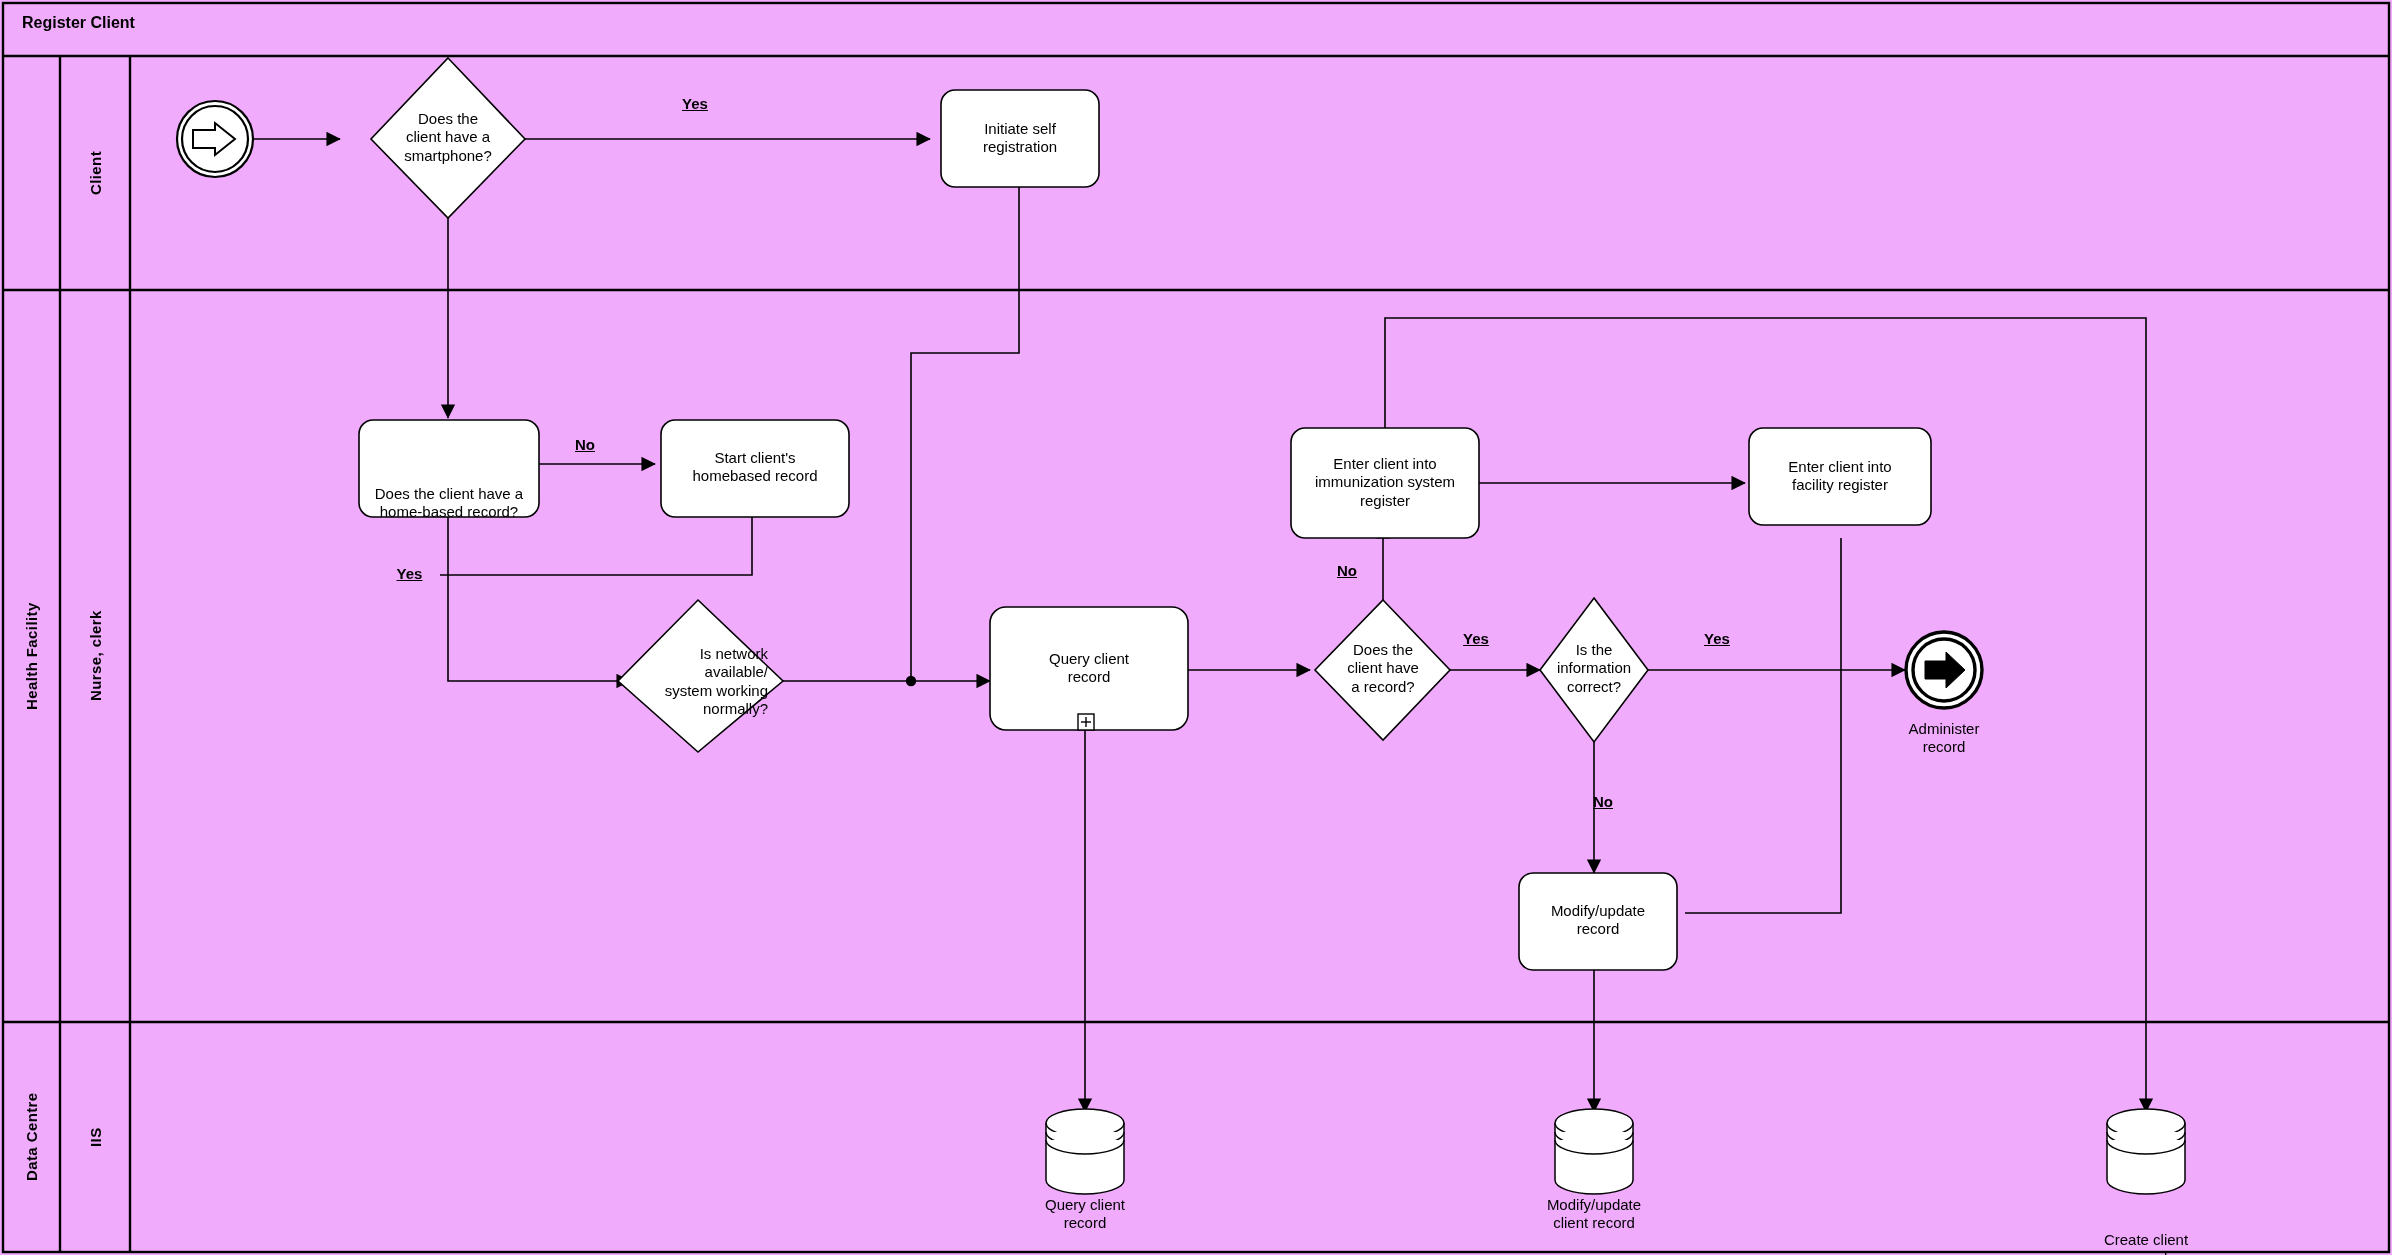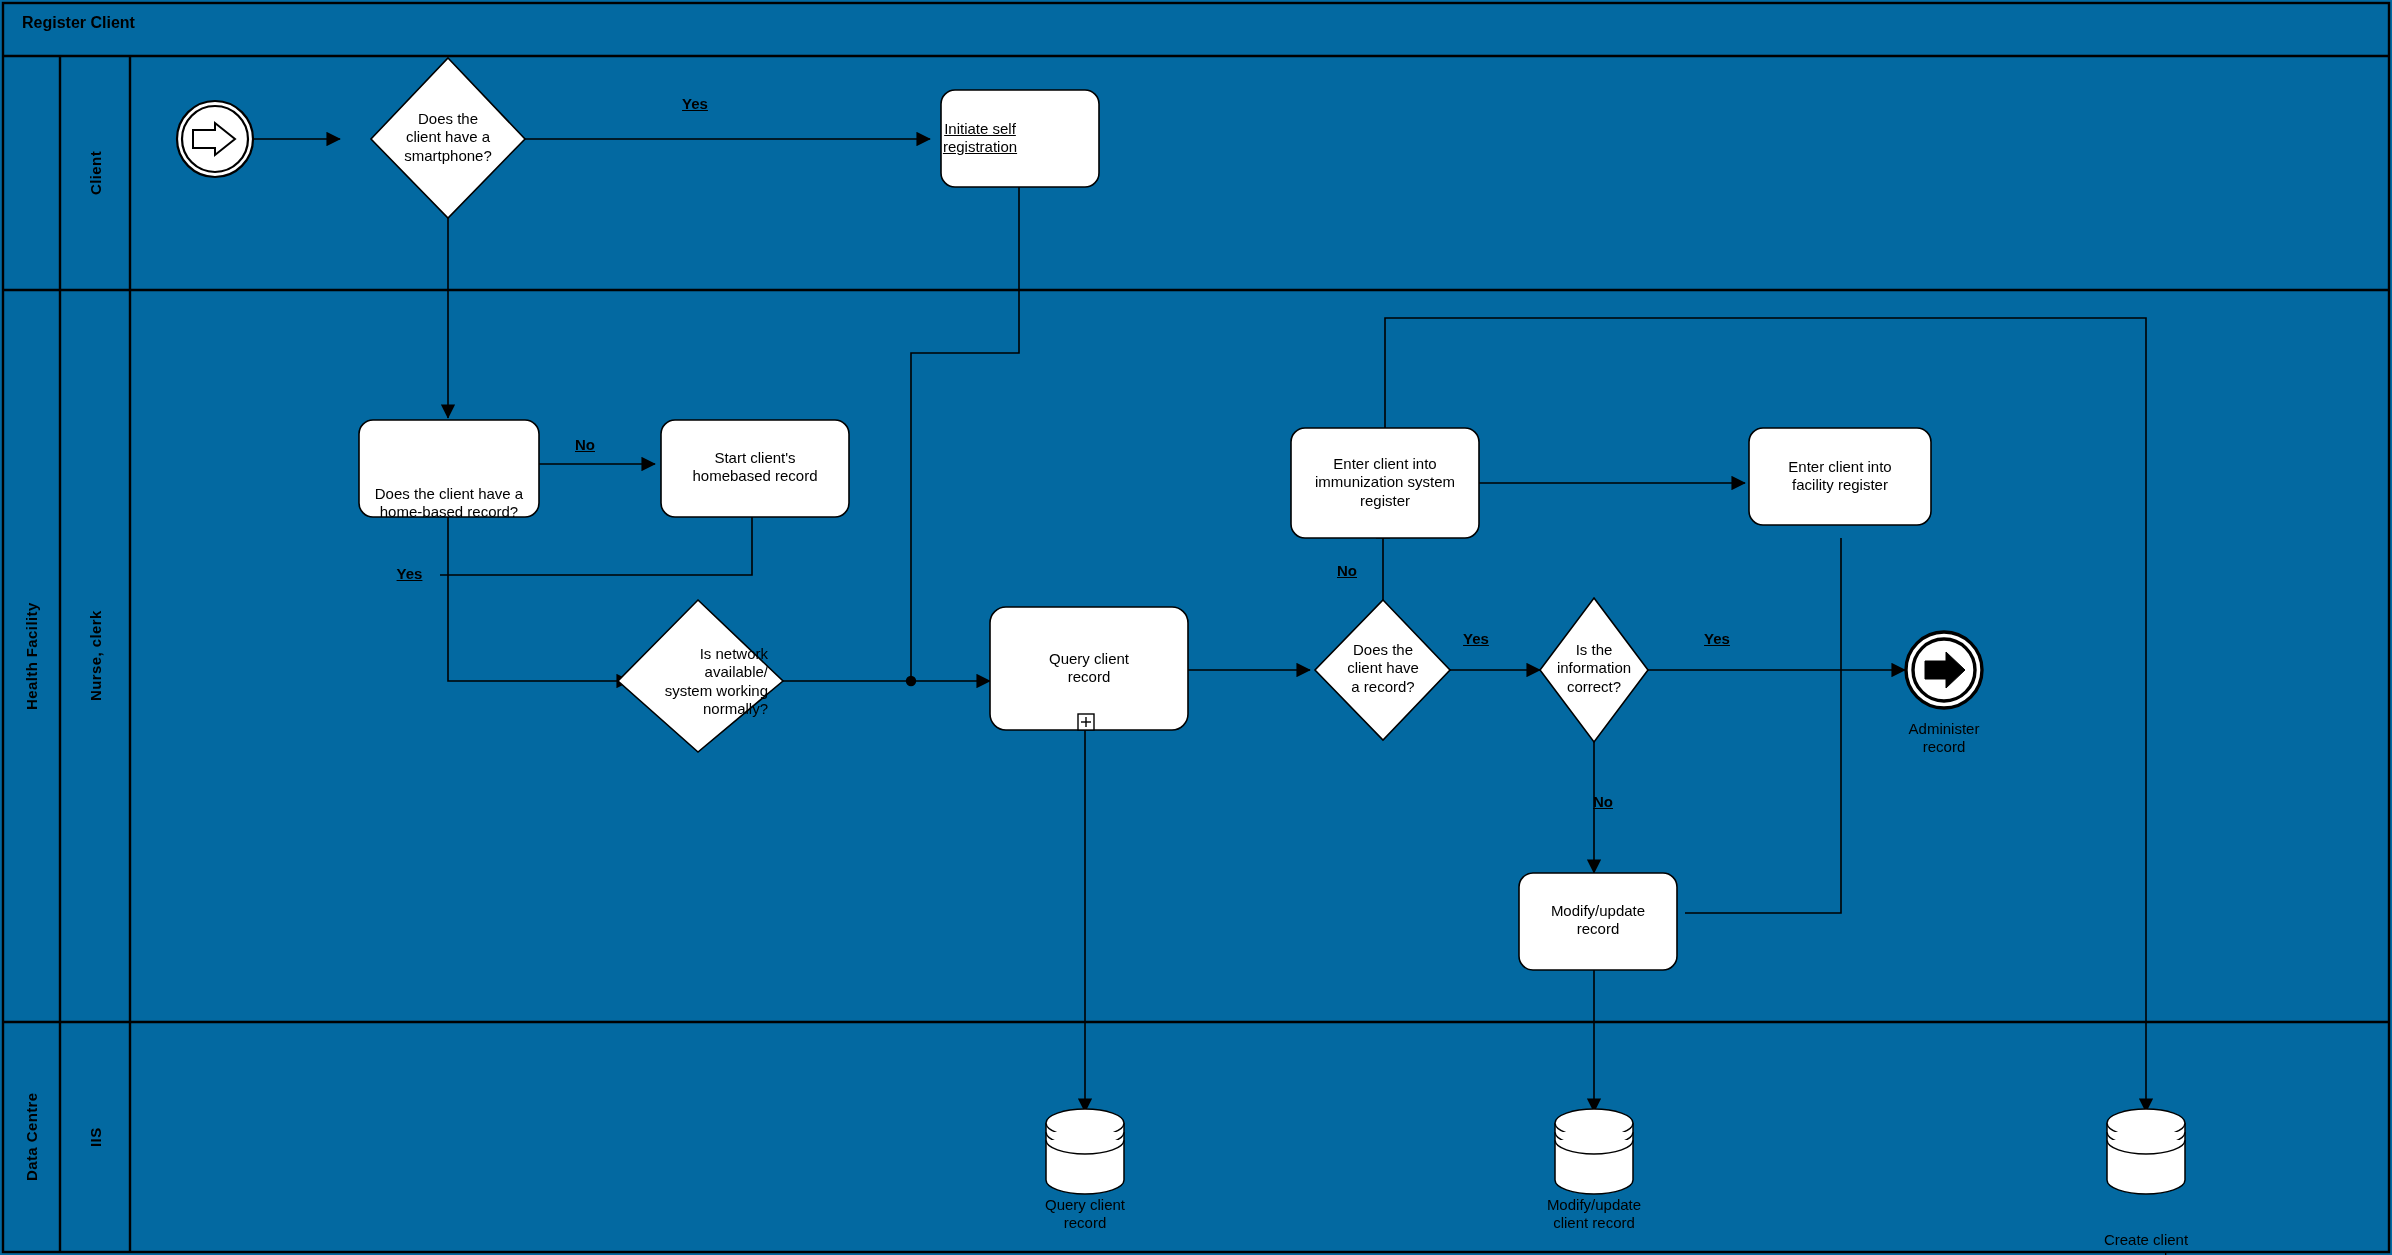--- a/index.html
+++ b/index.html
@@ -1,18 +1,18 @@
 <!DOCTYPE html>
 <html><head>
 <meta charset="utf-8">
 <title>Register Client</title>
 <style>
   html,body{margin:0;padding:0;background:#ffffff;}
   body{font-family:"Liberation Sans",sans-serif;}
-  #root{position:relative;width:2392px;height:1255px;background:#0369a1;overflow:hidden;}
+  #root{position:relative;width:2392px;height:1255px;background:#f0abfc;overflow:hidden;}
   #canvas{position:absolute;left:0;top:0;width:2392px;height:1255px;}
   .lbl{position:absolute;color:#000000;text-align:center;line-height:1.22;
        font-family:"Liberation Sans",sans-serif;white-space:pre-line;}
   .node-lbl{font-size:15px;}
   .flow-lbl{font-size:15px;font-weight:bold;text-decoration:underline;}
   .ds-lbl{font-size:15px;}
   .pool-title{position:absolute;left:22px;top:14px;font-size:16px;font-weight:bold;color:#000;}
   .vert{position:absolute;font-size:15px;font-weight:bold;color:#000;
         writing-mode:vertical-rl;transform:rotate(180deg);
         display:flex;align-items:center;justify-content:center;letter-spacing:.4px;}
@@ -162,21 +162,21 @@
   <div class="vert" style="left:60px;top:56px;width:70px;height:234px;">Client</div>
   <div class="vert" style="left:3px;top:290px;width:57px;height:732px;">Health Facility</div>
   <div class="vert" style="left:60px;top:290px;width:70px;height:732px;">Nurse, clerk</div>
   <div class="vert" style="left:3px;top:1022px;width:57px;height:230px;">Data Centre</div>
   <div class="vert" style="left:60px;top:1022px;width:70px;height:230px;">IIS</div>
 
   <div class="lbl node-lbl" style="left:378px;top:110px;width:140px;">Does the
 client have a
 smartphone?</div>
 
-  <div class="lbl node-lbl" style="left:906px;top:120px;width:148px;text-decoration:underline;">Initiate self
+  <div class="lbl node-lbl" style="left:946px;top:120px;width:148px;">Initiate self
 registration</div>
 
   <div class="lbl node-lbl" style="left:363px;top:449px;width:172px;margin-top:36px;">Does the client have a
 home-based record?</div>
 
   <div class="lbl node-lbl" style="left:665px;top:449px;width:180px;">Start client's
 homebased record</div>
 
   <div class="lbl node-lbl" style="left:628px;top:645px;width:140px;text-align:right;">Is network
 available/

